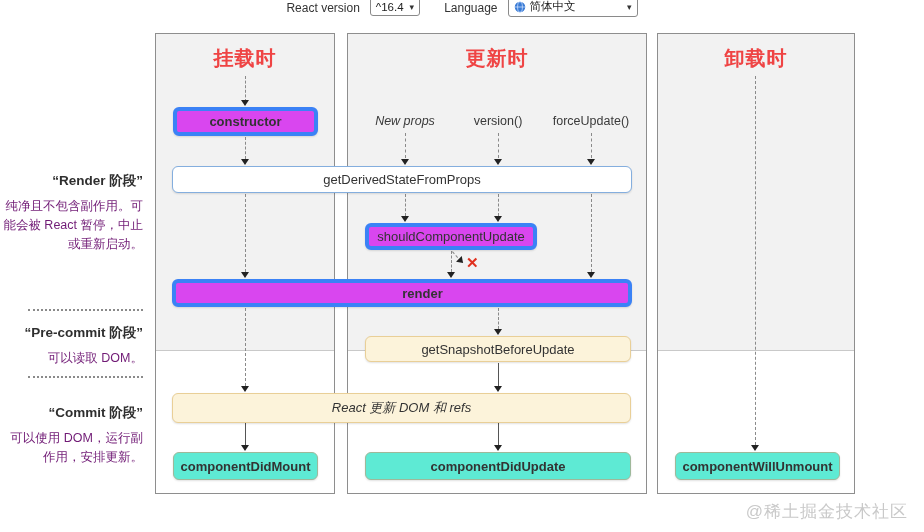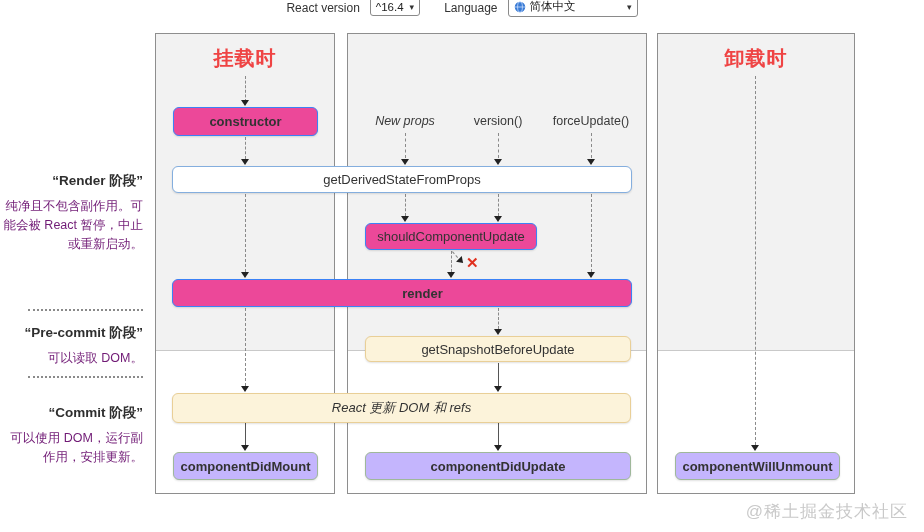--- a/index.html
+++ b/index.html
@@ -28,24 +28,24 @@
   .col h2{
     position:absolute;top:11px;left:0;right:0;margin:0;text-align:center;
     font-size:20px;font-weight:600;color:#ef4444;letter-spacing:1px;
   }
   
   .mbox{
     position:absolute;display:flex;align-items:center;justify-content:center;
     border-radius:6px;font-size:13px;color:#333;box-sizing:border-box;
     box-shadow:0 1px 2px rgba(0,0,0,.12);text-align:center;
   }
-  .blue{background:#ec4899;border:1px solid #3b82f6;}
+  .blue{background:#d946ef;border:4px solid #3b82f6;}
   .white{background:#ffffff;border:1px solid #84aede;}
   .yellow{background:#fcf3da;border:1px solid #e9cf97;}
-  .green{background:#c4b5fd;border:1px solid #9fb89a;}
+  .green{background:#5eead4;border:1px solid #9fb89a;}
   .bold{font-weight:bold;}
   .ital{font-style:italic;}
   
   .vline{position:absolute;width:0;border-left:1px dashed #8a8a8a;}
   .vline.solid{border-left:1px solid #555;}
   .ah{
     position:absolute;width:0;height:0;
     border-left:4px solid transparent;border-right:4px solid transparent;
     border-top:6px solid #222;
   }
@@ -85,20 +85,21 @@
       <span class="chev">▾</span>
     </span>
   </div>
 
   <div class="col" style="left:155px;width:178px;">
     <div class="grayband"></div>
     <h2>挂载时</h2>
   </div>
   <div class="col" style="left:347px;width:298px;">
     <div class="grayband"></div>
+    <h2>更新时</h2>
   </div>
   <div class="col" style="left:657px;width:196px;">
     <div class="grayband"></div>
     <h2>卸载时</h2>
   </div>
 
   <div class="phase" style="top:172px;">
     <p class="ptitle">“Render 阶段”</p>
     <p class="pdesc">纯净且不包含副作用。可能会被 React 暂停，中止或重新启动。</p>
   </div>

